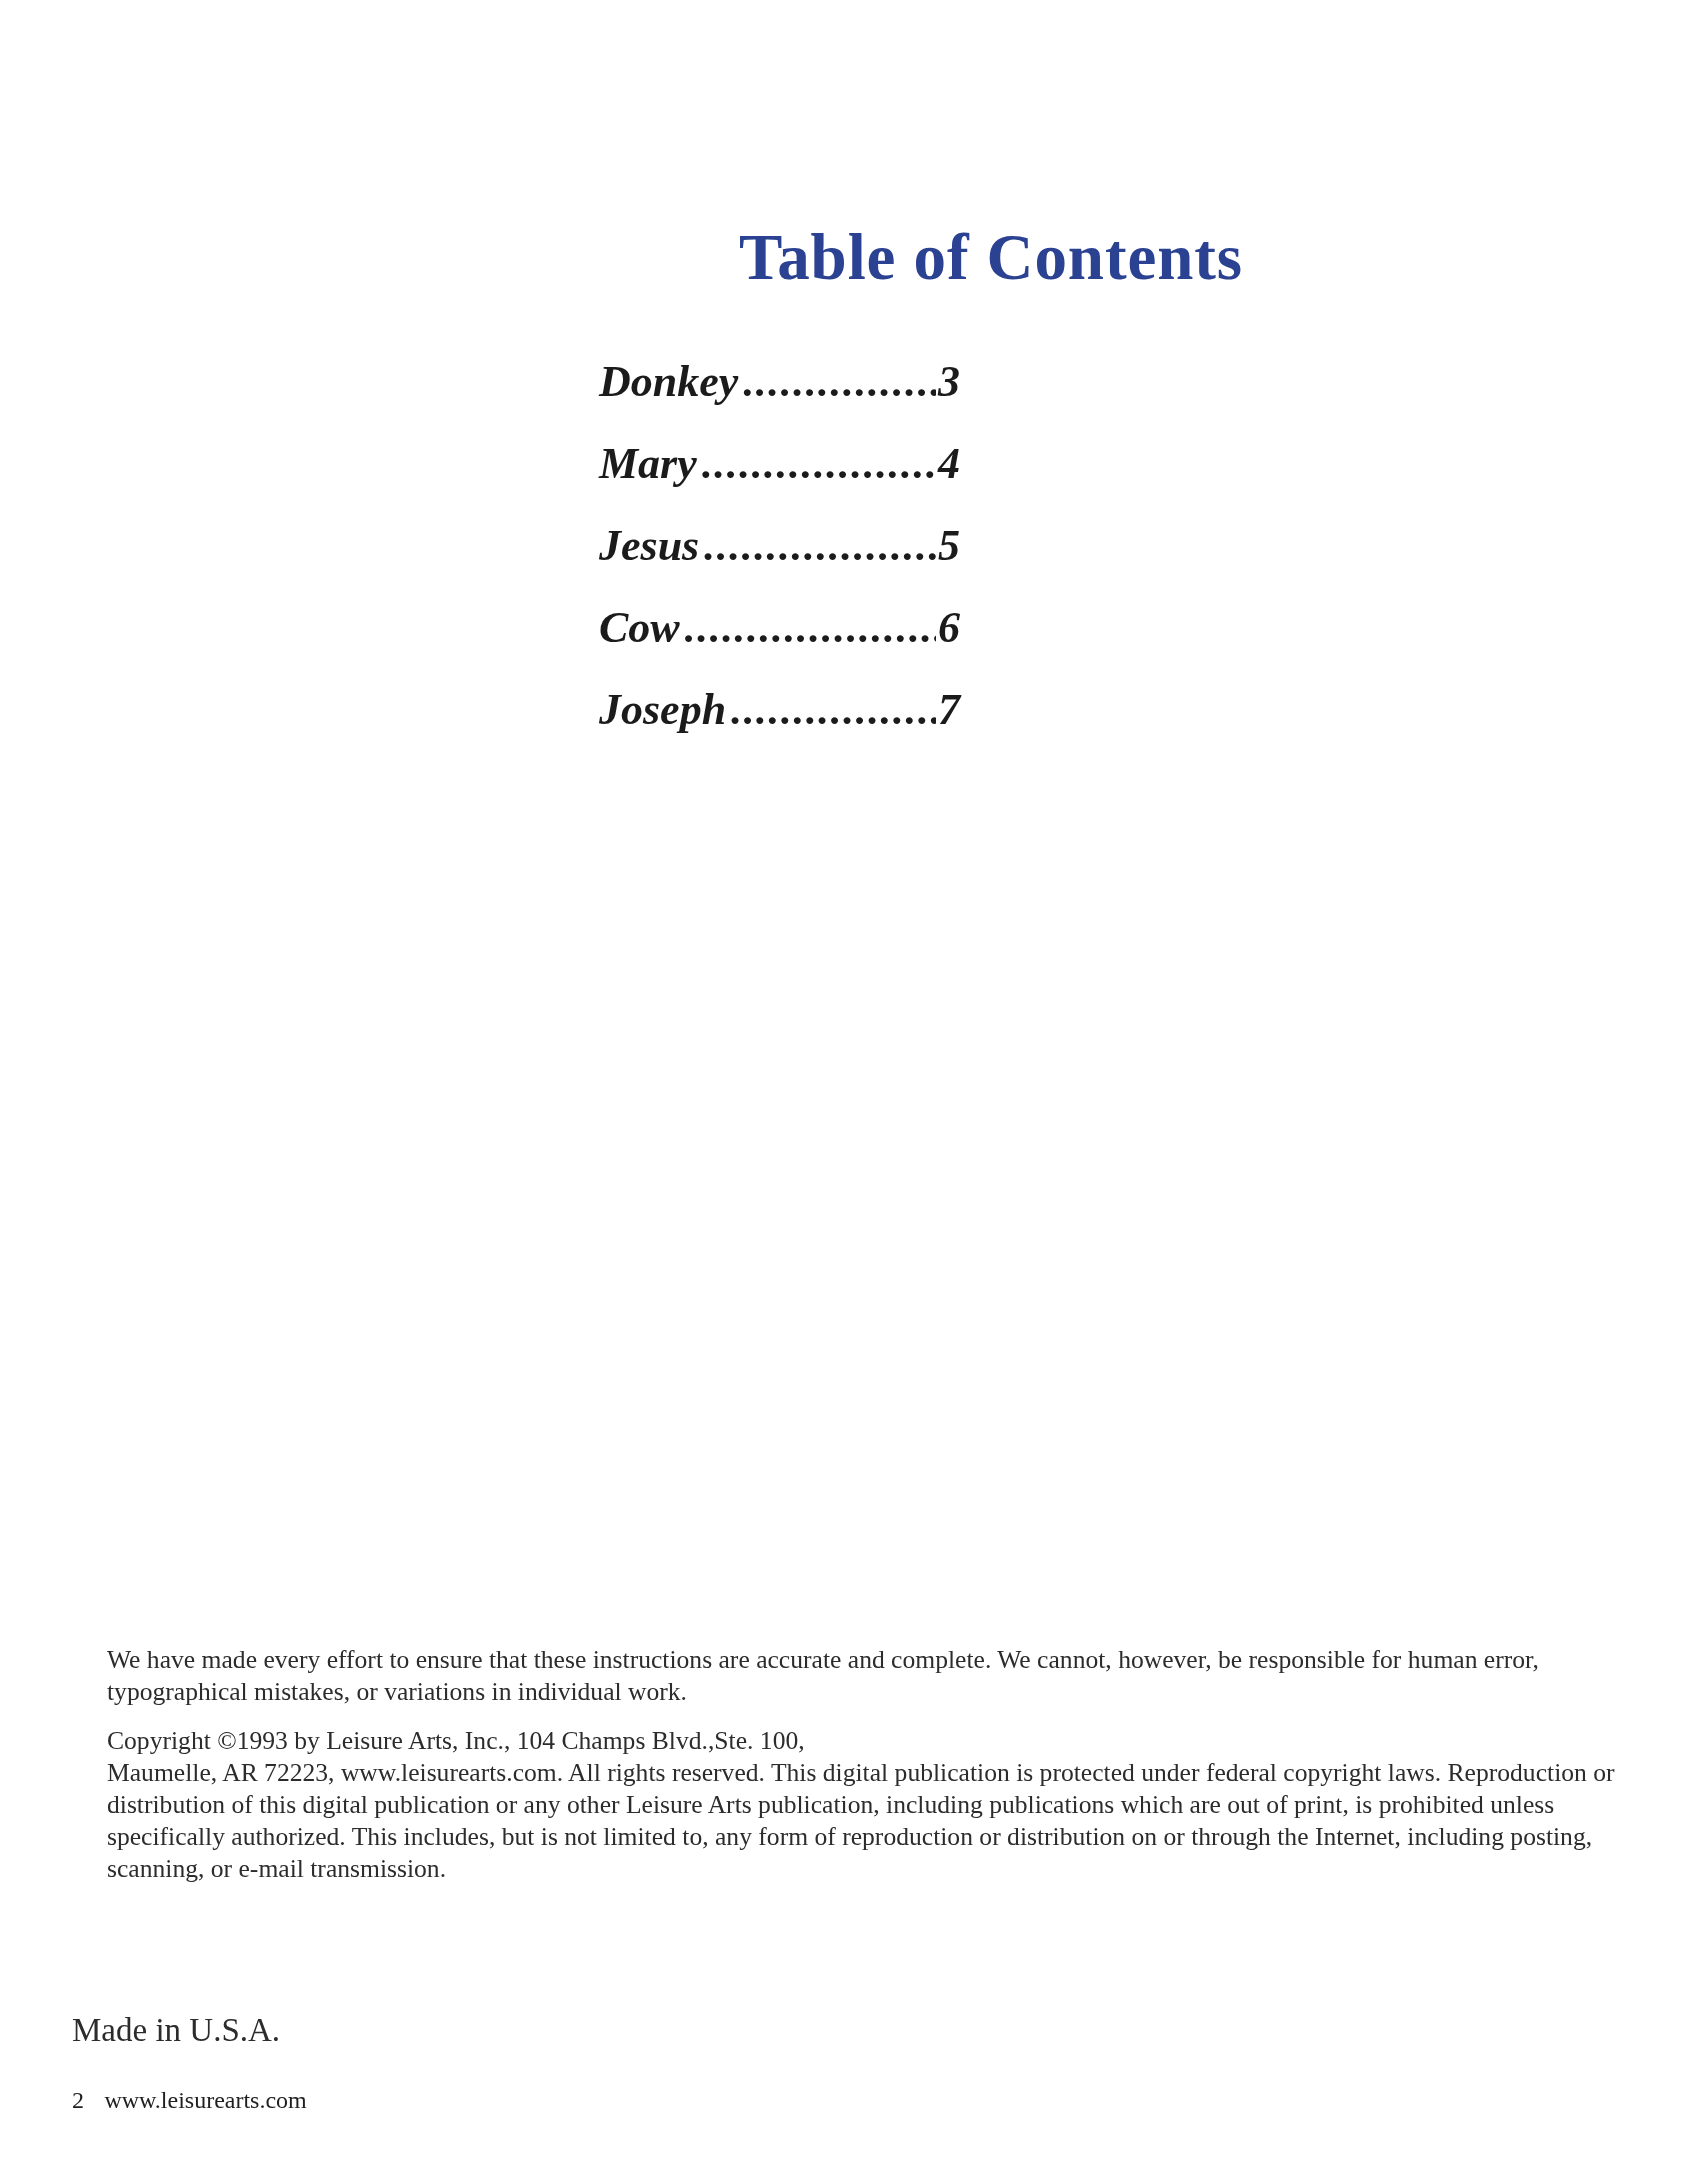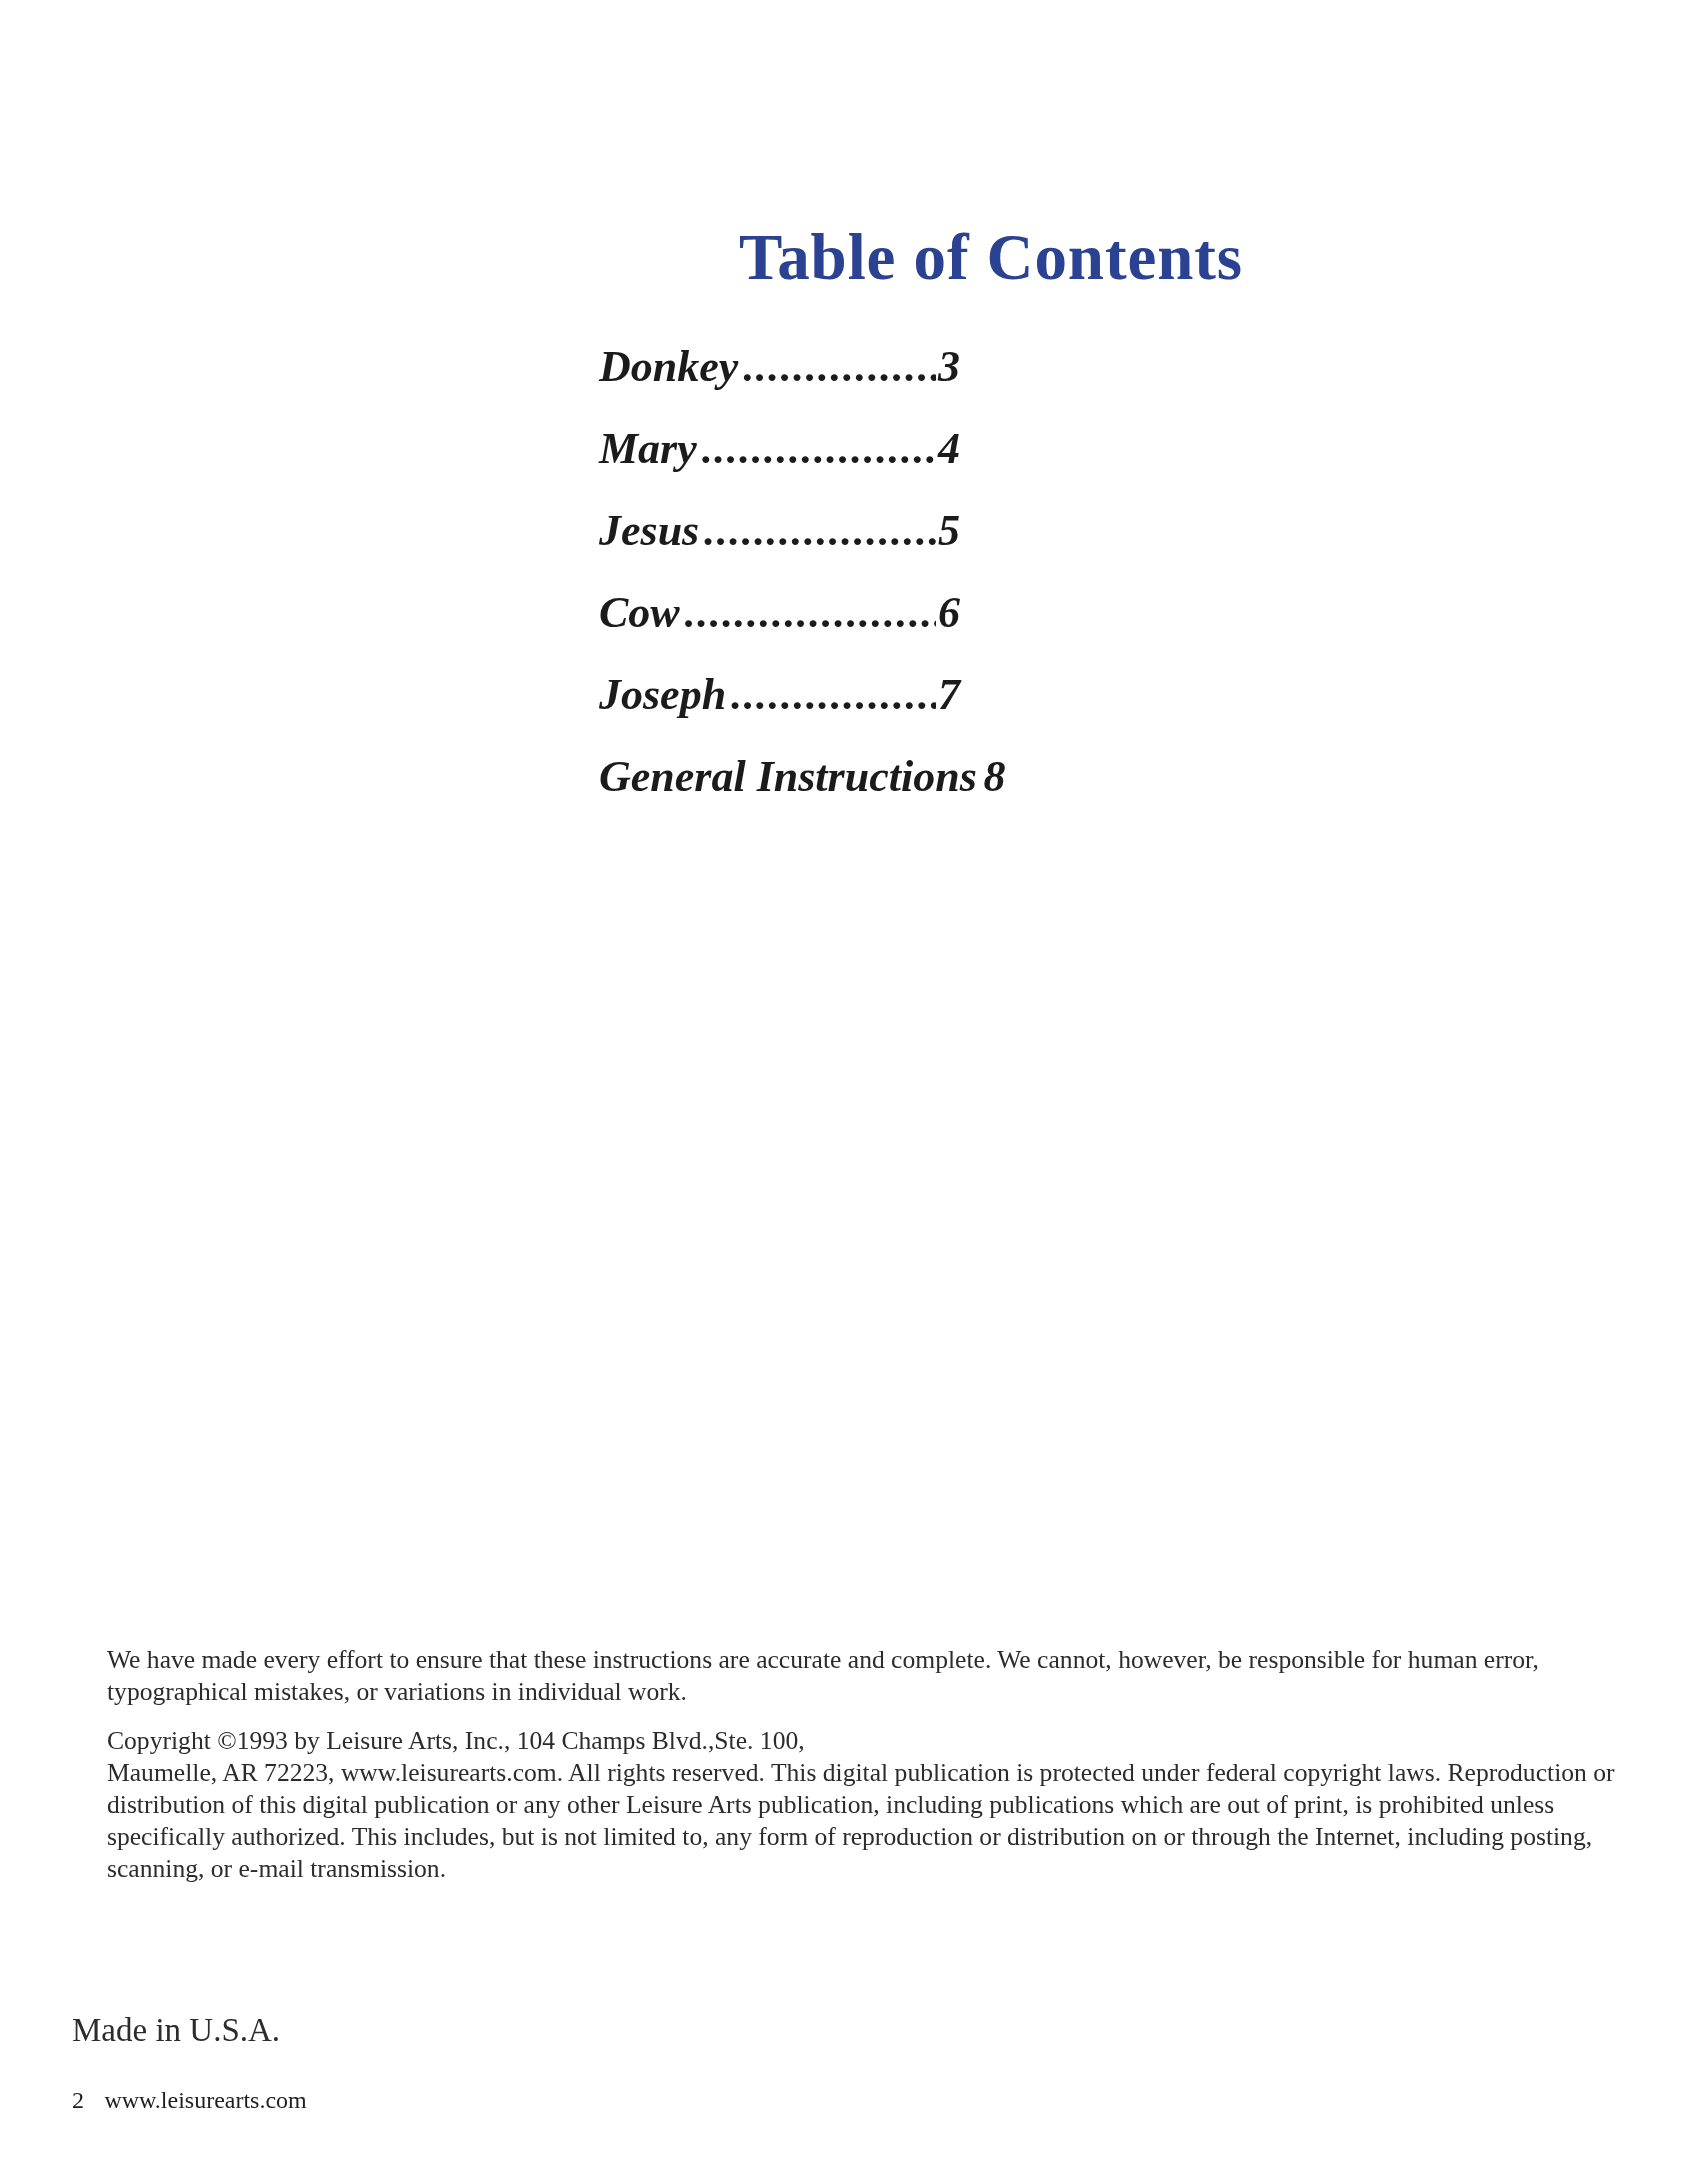--- a/index.html
+++ b/index.html
@@ -33,21 +33,21 @@
 
   
   .toc {
     position: absolute;
     top: 341px;
     left: 599px;
     width: 361px;
   }
   .toc-row {
     display: flex;
-    align-items: flex-start;
+    align-items: center;
     height: 82px;
     font-size: 44px;
     font-style: italic;
     font-weight: bold;
     color: #1b1b1b;
     line-height: 1.2;
   }
   .toc-label {
     white-space: nowrap;
     flex: 0 0 auto;
@@ -128,25 +128,20 @@
     <div class="toc-row">
       <span class="toc-label">Cow</span>
       <span class="toc-dots">....................................................................................</span>
       <span class="toc-page">6</span>
     </div>
     <div class="toc-row">
       <span class="toc-label">Joseph</span>
       <span class="toc-dots">....................................................................................</span>
       <span class="toc-page">7</span>
     </div>
-    <div class="toc-row">
-      <span class="toc-label">General Instructions</span>
-      <span class="toc-dots">....................................................................................</span>
-      <span class="toc-page">8</span>
-    </div>
   </div>
 
   <div class="notices">
     <p>We have made every effort to ensure that these instructions are accurate and complete. We cannot, however, be responsible for human error, typographical mistakes, or variations in individual work.</p>
     <p><span>Copyright ©1993 by Leisure Arts, Inc., 104 Champs Blvd.,Ste. 100,</span><br><span>Maumelle, AR 72223, www.leisurearts.com. All rights reserved. This digital publication is protected under federal copyright laws. Reproduction or distribution of this digital publication or any other Leisure Arts publication, including publications which are out of print, is prohibited unless specifically authorized. This includes, but is not limited to, any form of reproduction or distribution on or through the Internet, including posting, scanning, or e-mail transmission.</span></p>
   </div>
 
   <div class="made-in">Made in U.S.A.</div>
 
   <div class="footer">

